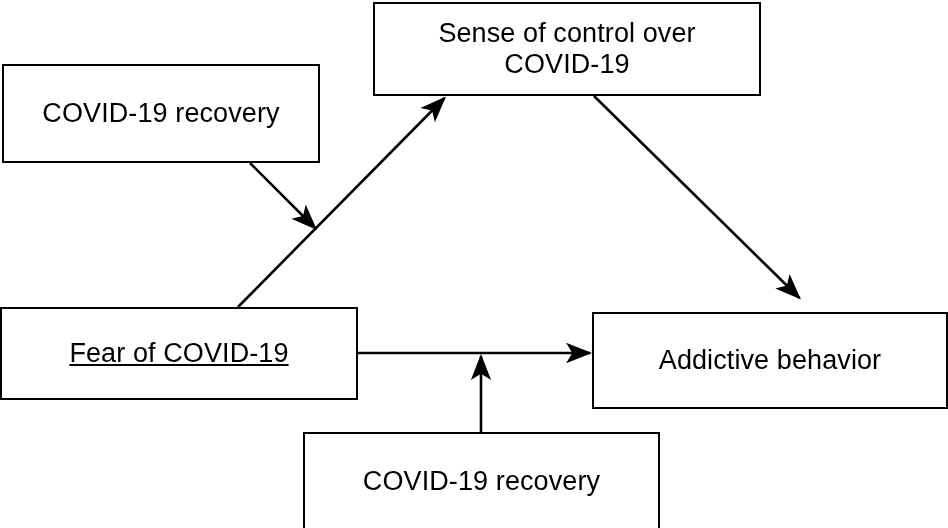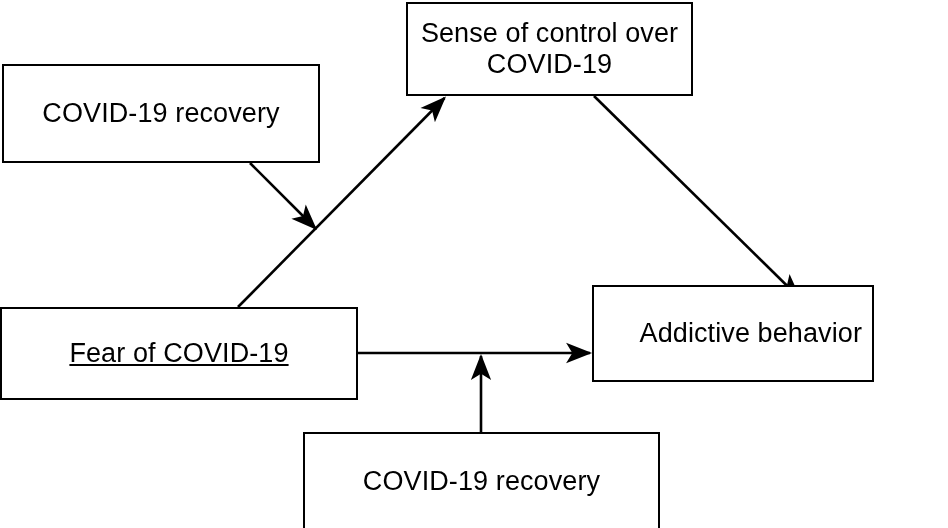--- a/index.html
+++ b/index.html
@@ -47,38 +47,37 @@
     padding: 0 10px;
     white-space: pre-line;
   }
   #node-covid-recovery-top {
     left: 2px;
     top: 64px;
     width: 318px;
     height: 99px;
   }
   #node-sense-of-control {
-    left: 406px;
+    left: 373px;
     top: 2px;
-    width: 287px;
+    width: 388px;
     height: 94px;
   }
   #node-fear-of-covid {
     left: 0px;
     top: 307px;
     width: 358px;
     height: 93px;
     text-decoration: underline;
   }
   #node-addictive-behavior {
     left: 592px;
-    top: 285px;
-    width: 282px;
+    top: 312px;
+    width: 356px;
     height: 97px;
-    justify-content: flex-end;
   }
   #node-covid-recovery-bottom {
     left: 303px;
     top: 432px;
     width: 357px;
     height: 99px;
   }
 </style>
 </head>
 <body>

